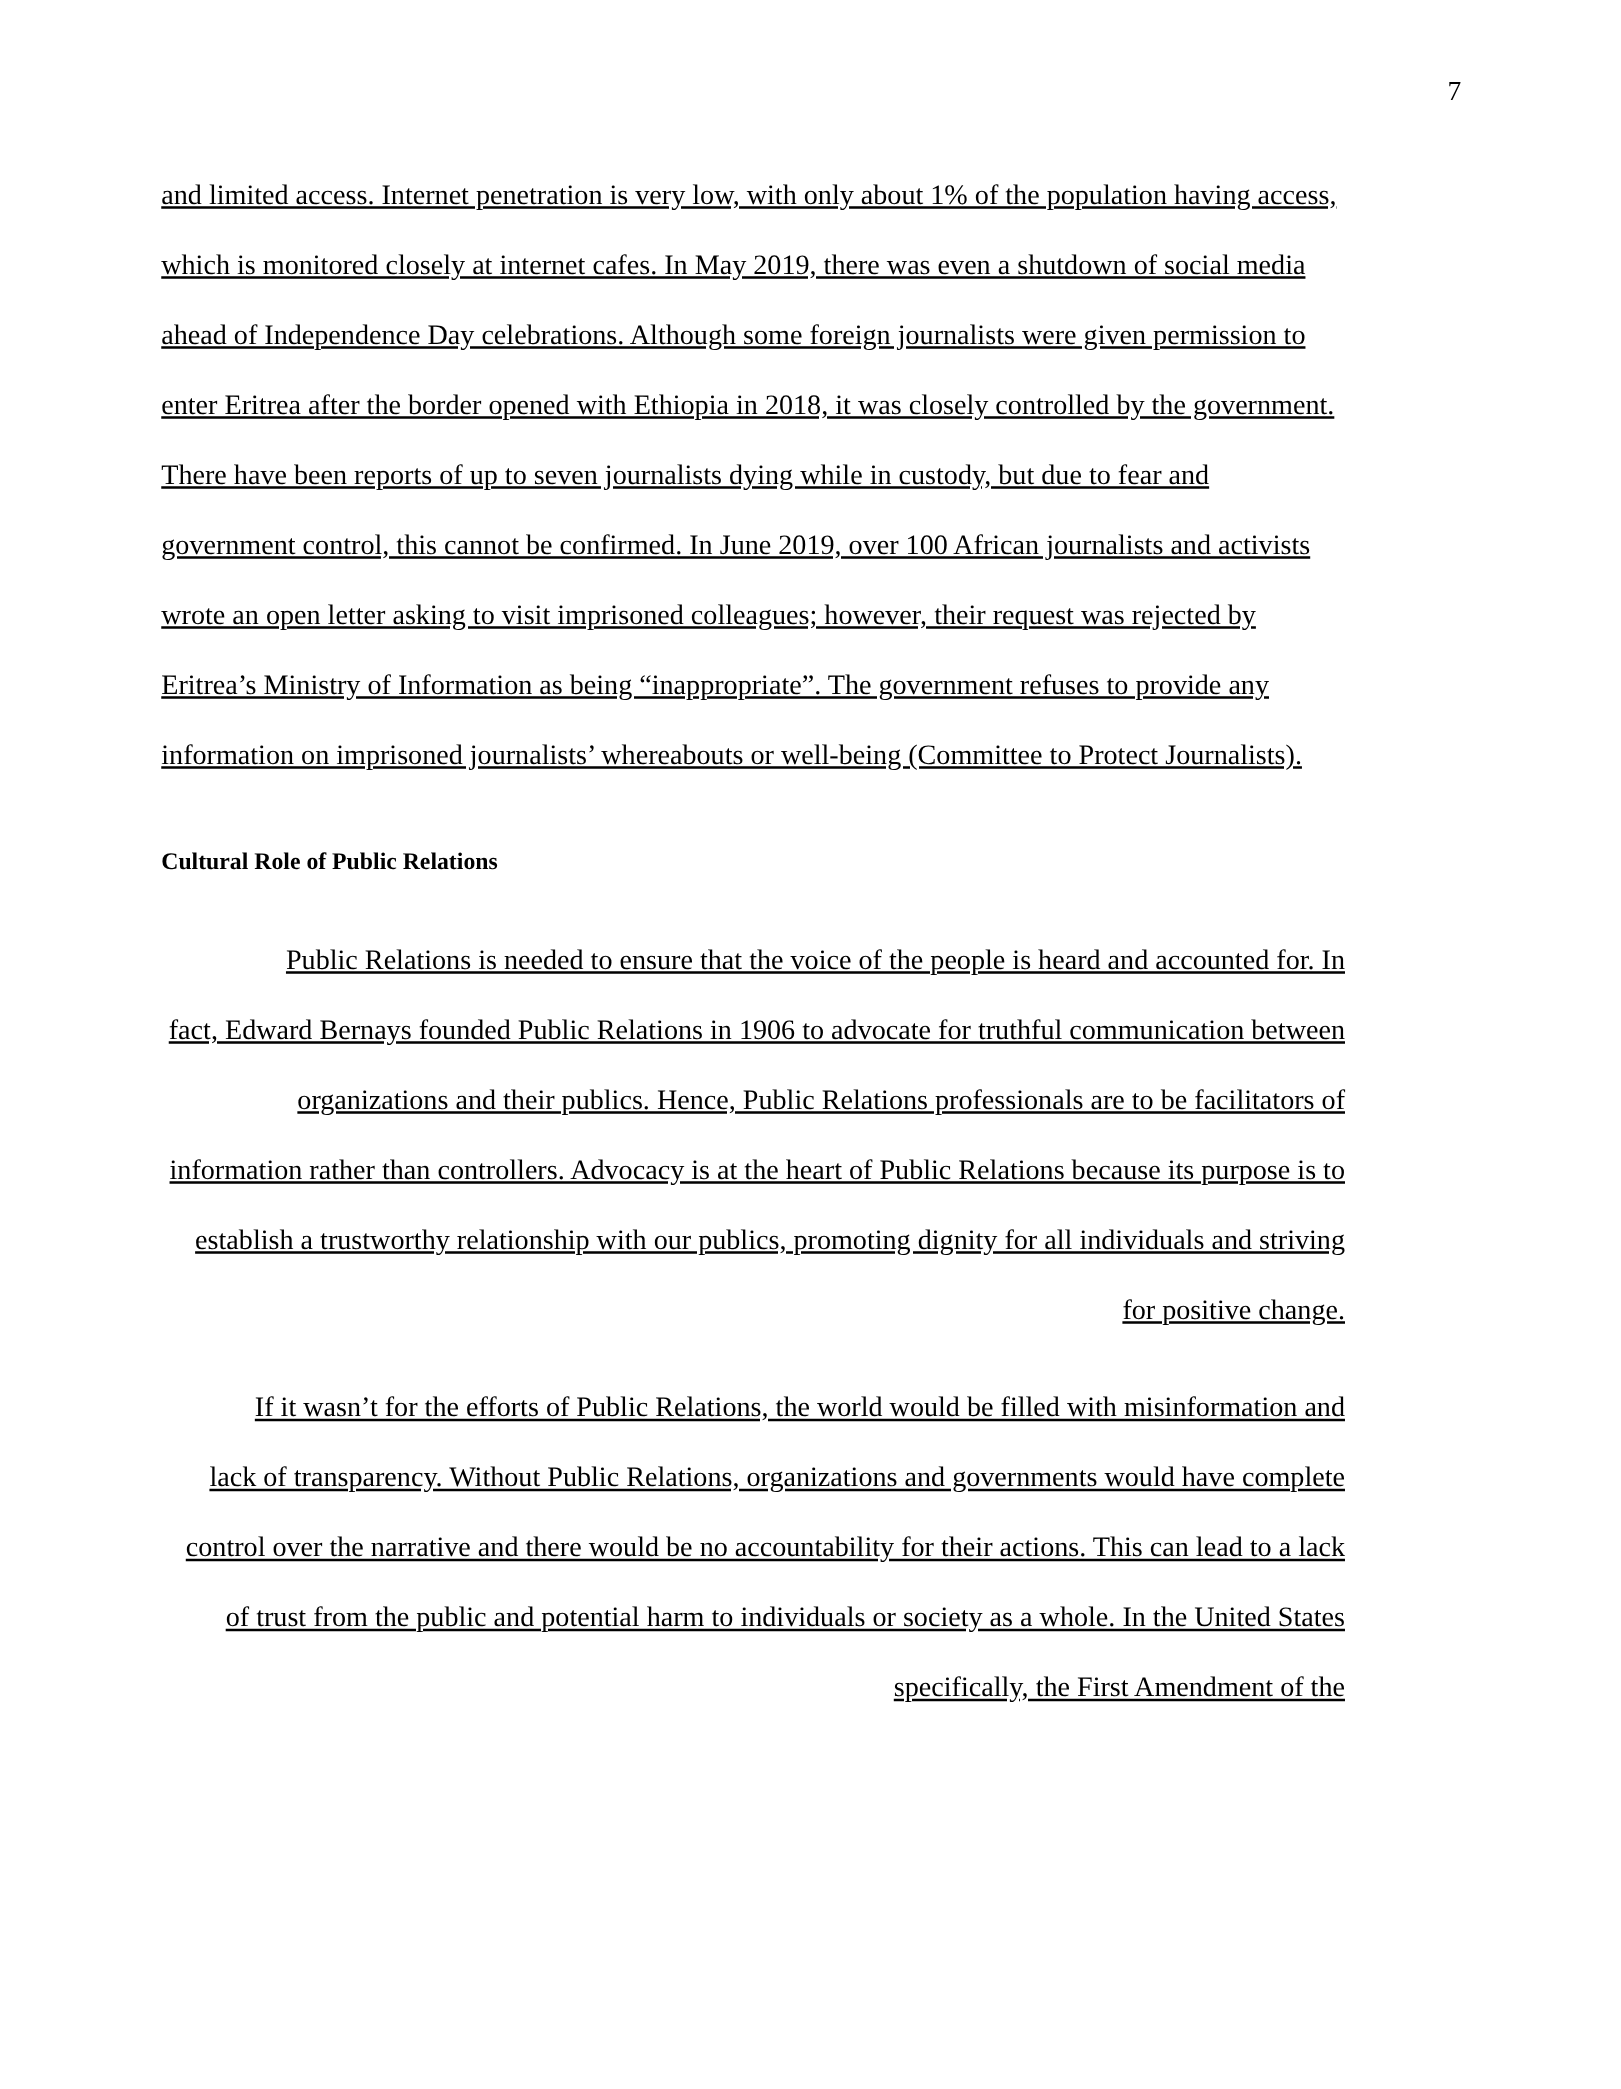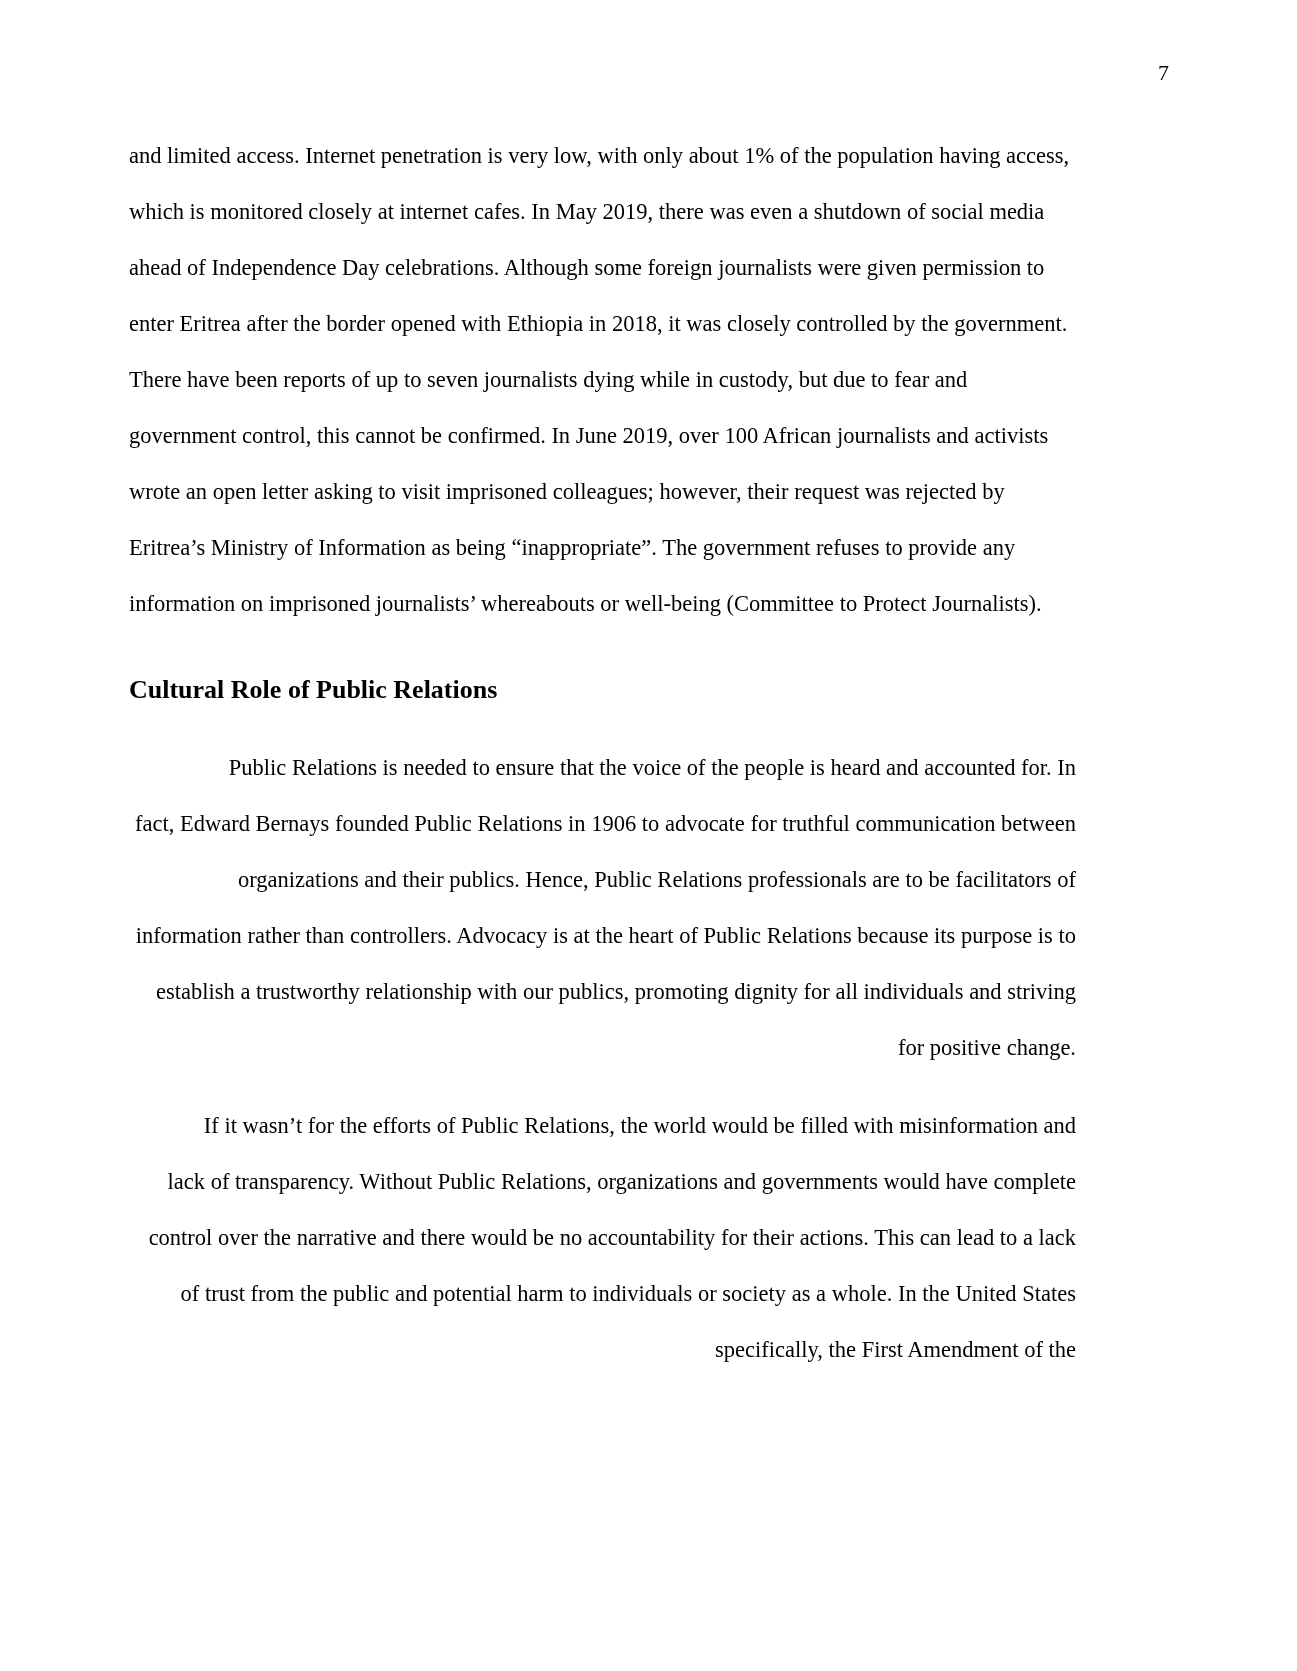--- a/index.html
+++ b/index.html
@@ -28,27 +28,28 @@
     top: 128px;
     left: 129px;
     width: 947px;
   }
   p.body-par {
     margin: 0 0 0 0;
     font-size: 22.5px;
     line-height: 56px;
     text-align: left;
     text-indent: 0;
+    text-decoration: underline;
   }
   p.indent {
     text-indent: 74px;
     text-align: right;
   }
   h2.heading {
-    font-size: 26px;
+    font-size: 19px;
     line-height: 56px;
     font-weight: bold;
     margin: 30px 0 22px 0;
   }
   .spacer-sm { height: 22px; }
 </style>
 </head>
 <body>
 
 <div class="page">

